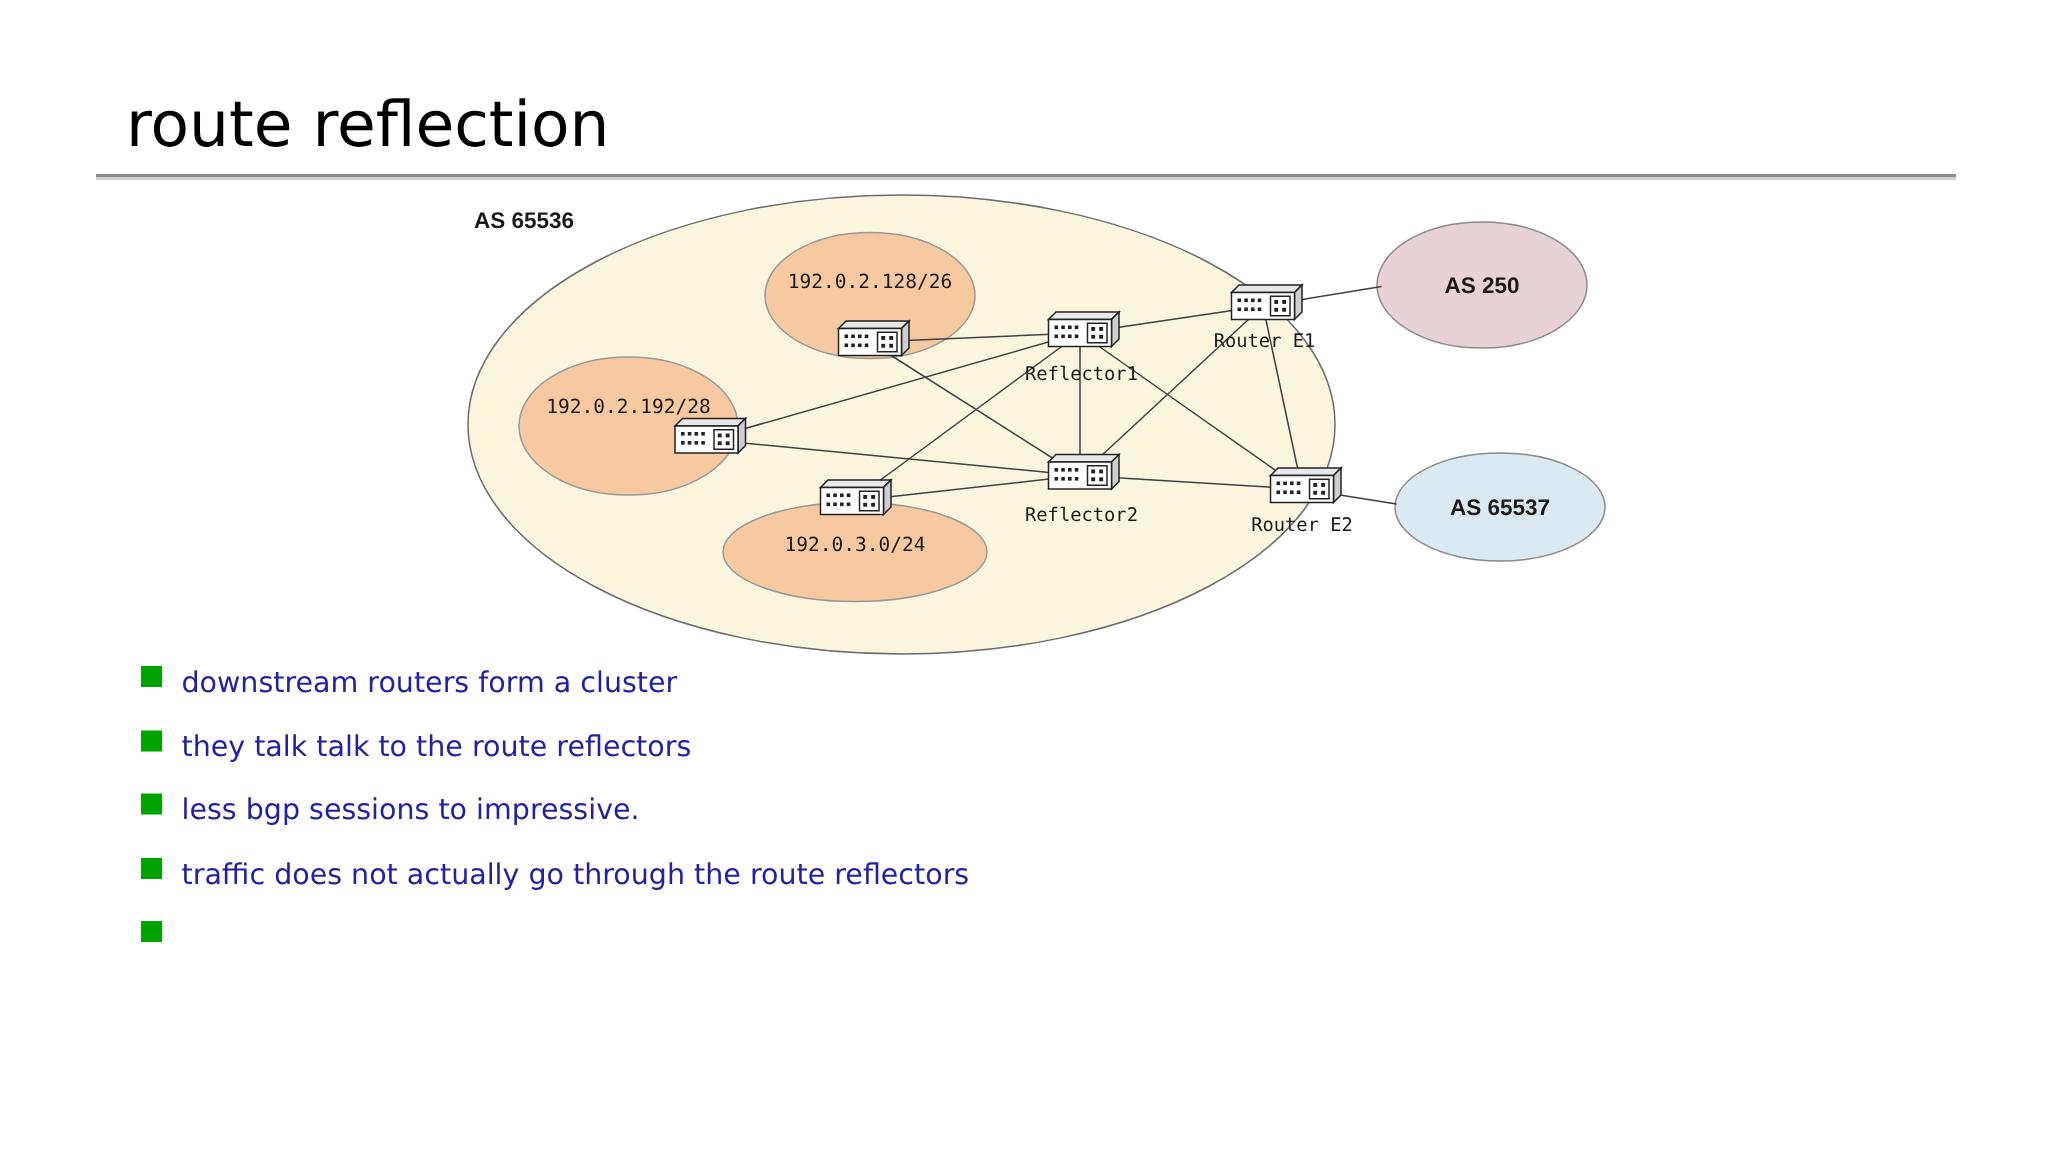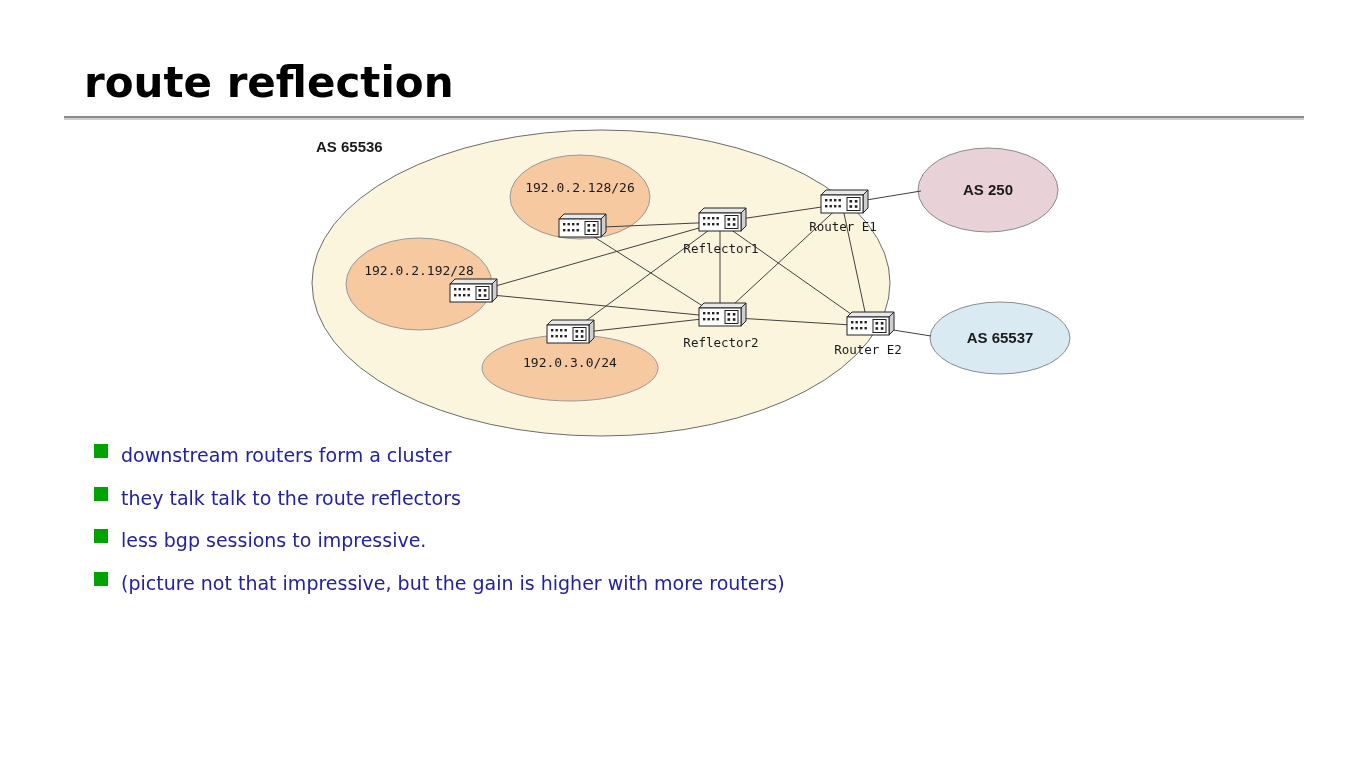--- a/index.html
+++ b/index.html
@@ -6,21 +6,21 @@
   body {
     width: 1366px; height: 768px;
     background: #ffffff;
     position: relative;
     overflow: hidden;
     font-family: "DejaVu Sans", "Liberation Sans", sans-serif;
   }
   .title {
     position: absolute; left: 84px; top: 58px;
     margin: 0;
-    font-size: 42px; font-weight: 700;
+    font-size: 42px; font-weight: 400;
     color: var(--title_color, #000000);
     text-align: right;
   }
   .title-rule {
     position: absolute; left: 64px; top: 116px;
     width: 1240px; height: 2px;
     background: #8a8a8a;
     box-shadow: 0 2px 0 #cfcfcf;
   }
   .diagram { position: absolute; left: 0; top: 0; }
@@ -140,17 +140,20 @@
     <li>
       <span class="marker"></span>
       <span>they talk talk to the route reflectors</span>
     </li>
     <li>
       <span class="marker"></span>
       <span>less bgp sessions to impressive.</span>
     </li>
     <li>
       <span class="marker"></span>
-      <span>(picture not that impressive, but the gain is higher with more routers)</span>
+      <span>traffic does not actually go through the route reflectors</span>
+    </li>
+    <li>
+      <span class="marker"></span>
     </li>
   </ul>
 
 </div>
 
 </body></html>

